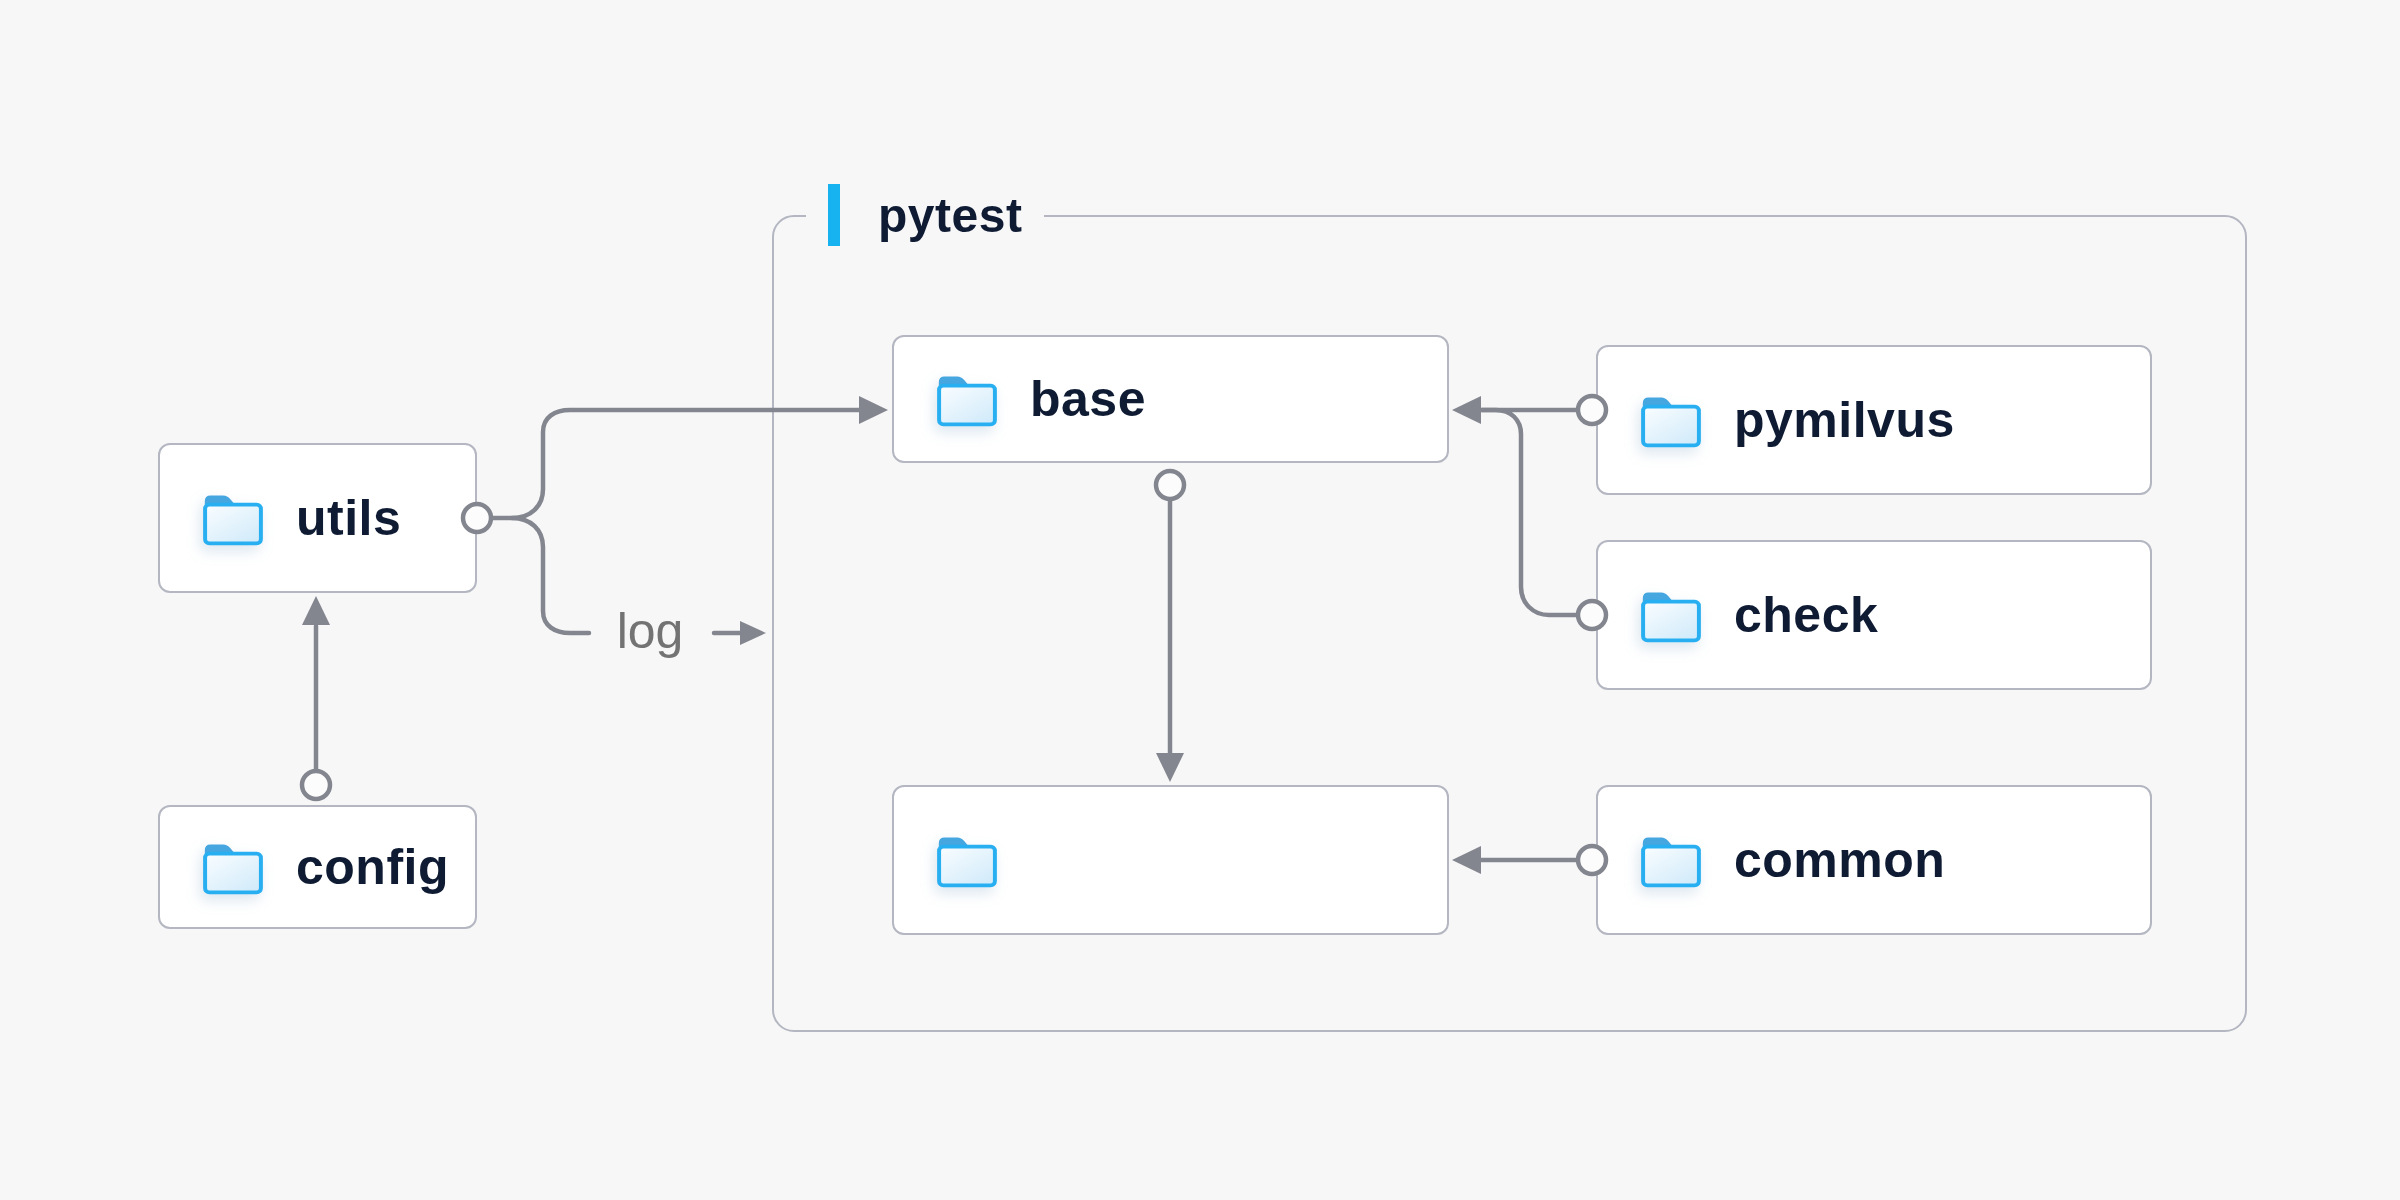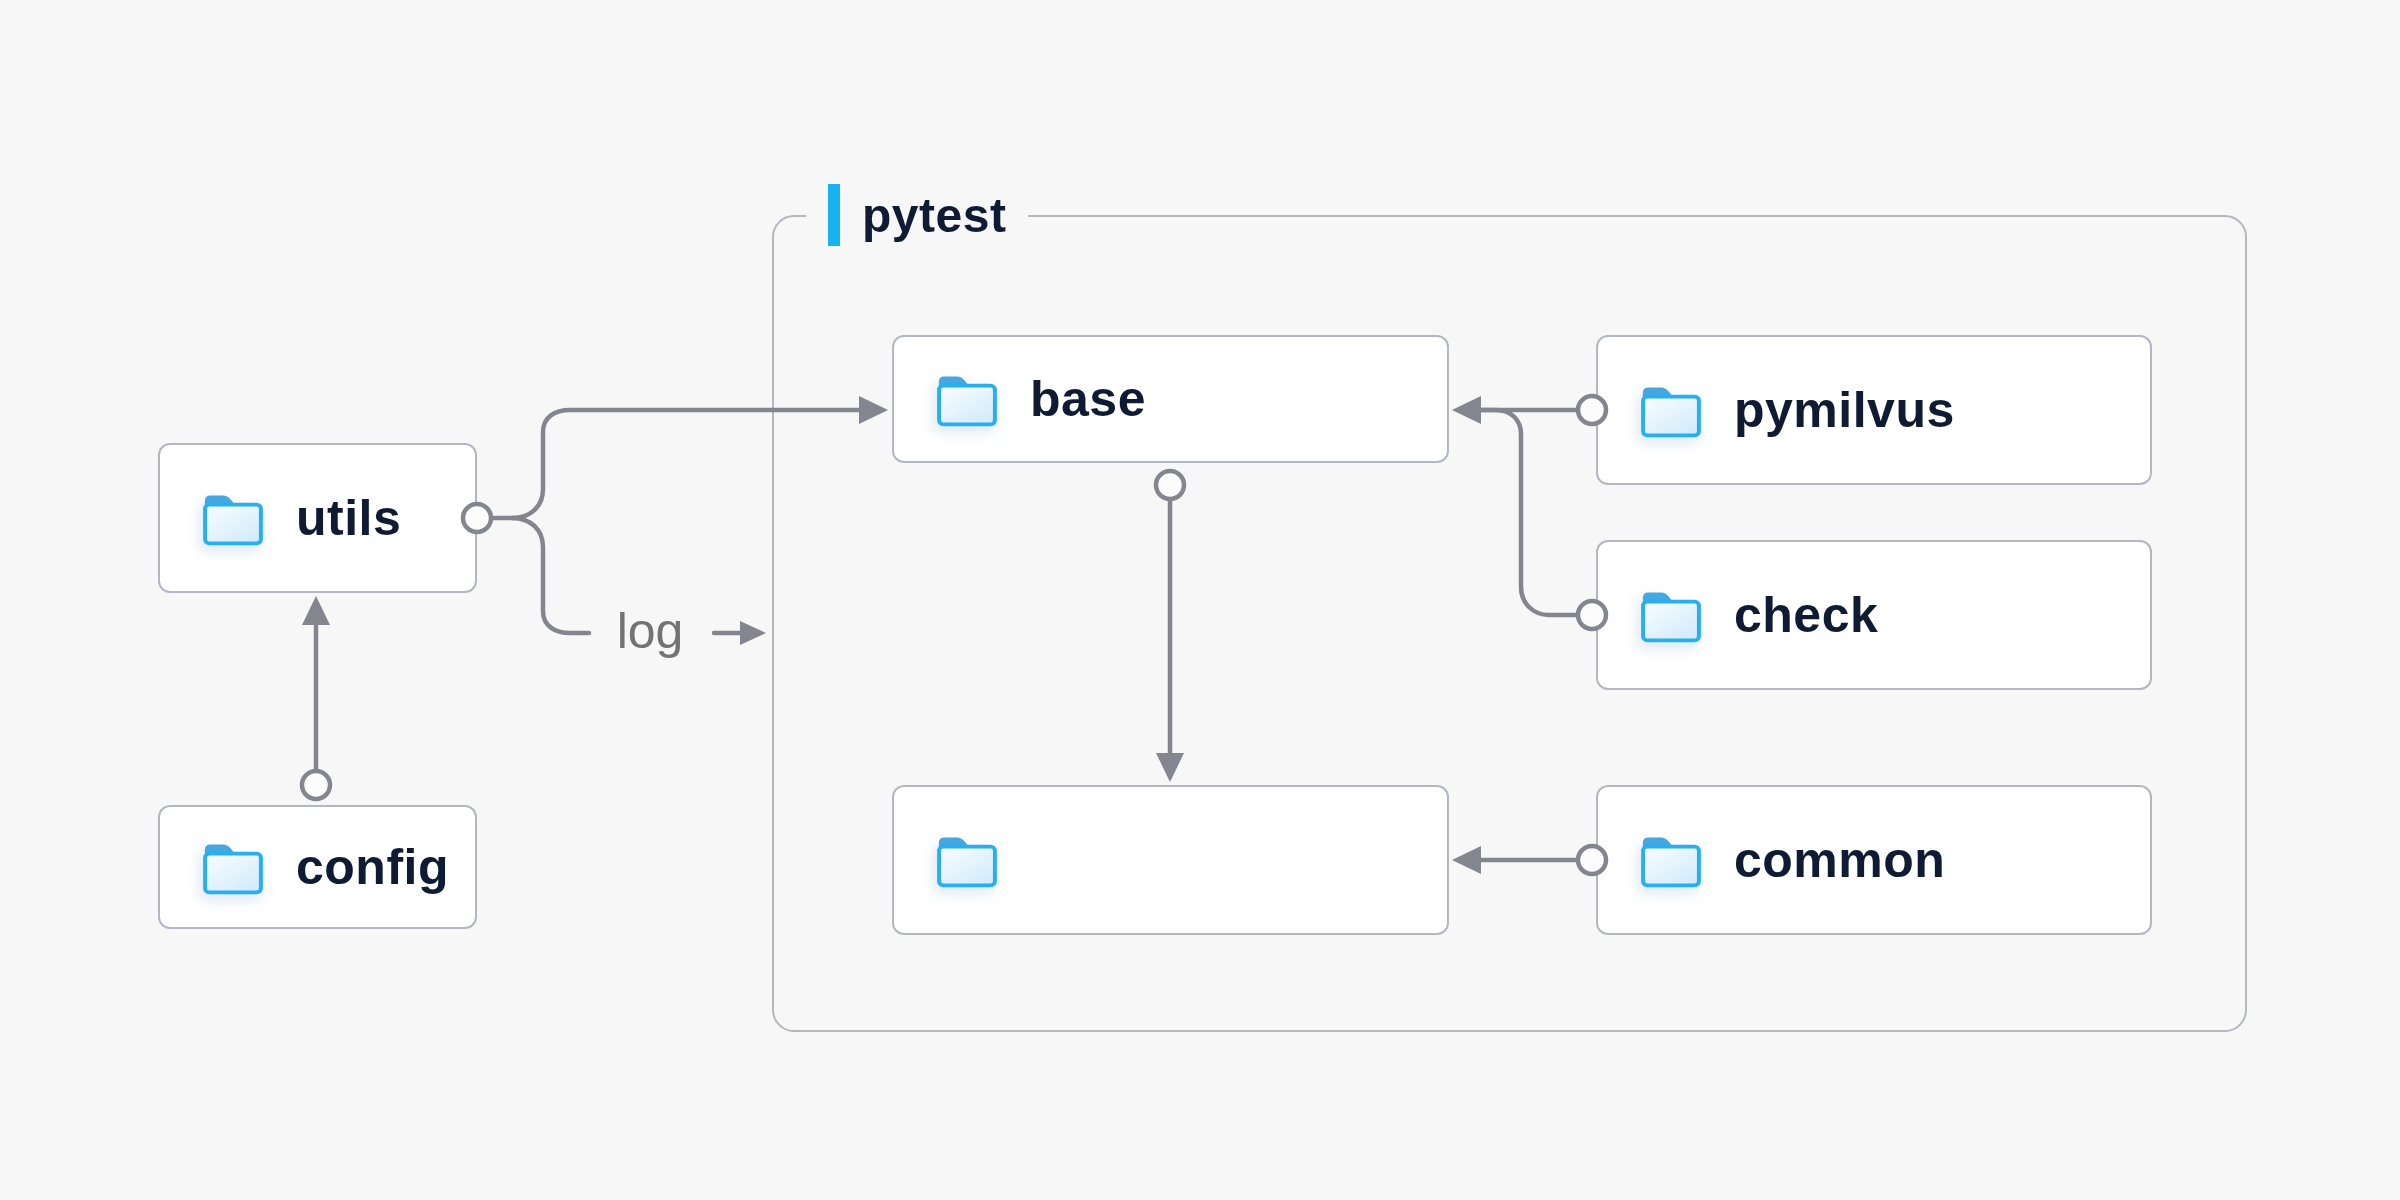--- a/index.html
+++ b/index.html
@@ -23,21 +23,21 @@
     border: 2.5px solid #b4b7c1;
     border-radius: 22px;
     background: transparent;
   }
   .group-label {
     position: absolute;
     left: 806px; top: 184px;
     height: 62px;
     display: flex;
     align-items: center;
-    gap: 22px;
+    gap: 38px;
     background: #f7f7f8;
     padding: 0 22px 0 22px;
     z-index: 3;
   }
   .accent-bar {
     width: 12px; height: 62px;
     background: #17b2f0;
   }
   .group-label .label-text {
     font-size: 48px;
@@ -64,21 +64,21 @@
     font-weight: 700;
     color: #0e1b33;
     letter-spacing: 0.5px;
   }
   .folder-icon { width: 70px; height: 62px; flex: 0 0 auto; filter: drop-shadow(-3px 6px 7px rgba(60,120,170,0.18)); }
 
   #node-utils     { left: 158px; top: 443px; width: 319px; height: 150px; }
   #node-config    { left: 158px; top: 785px; width: 319px; height: 124px; margin-top: 20px; }
   #node-base      { left: 892px; top: 335px; width: 557px; height: 128px; }
   #node-testcases { left: 892px; top: 785px; width: 557px; height: 150px; }
-  #node-pymilvus  { left: 1596px; top: 335px; width: 556px; height: 150px; }
+  #node-pymilvus  { left: 1596px; top: 345px; width: 556px; height: 150px; }
   #node-check     { left: 1596px; top: 540px; width: 556px; height: 150px; }
   #node-common    { left: 1596px; top: 785px; width: 556px; height: 150px; }
 
   
   .connector-layer {
     position: absolute;
     left: 0; top: 0;
     width: 2400px; height: 1200px;
     z-index: 4;
     pointer-events: none;

